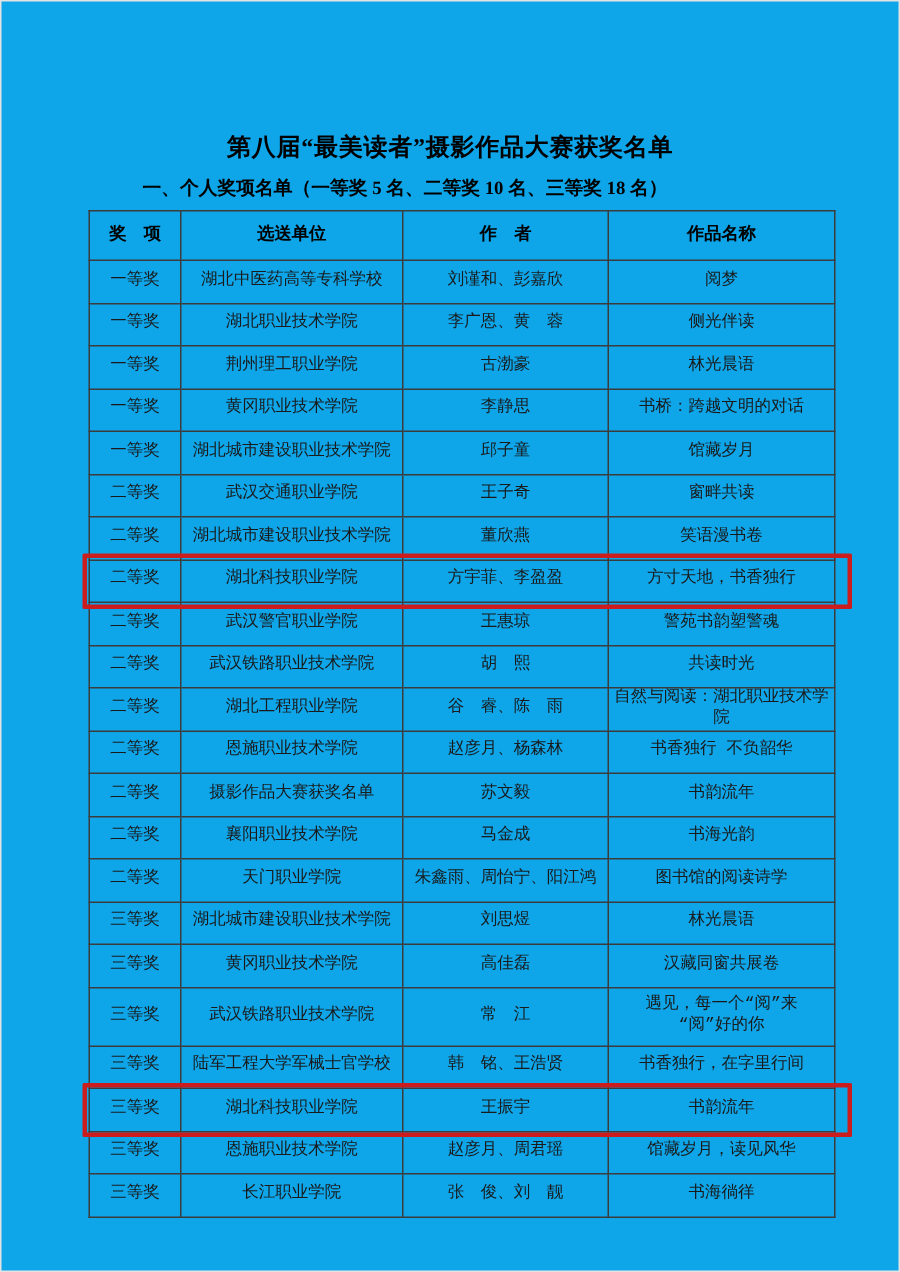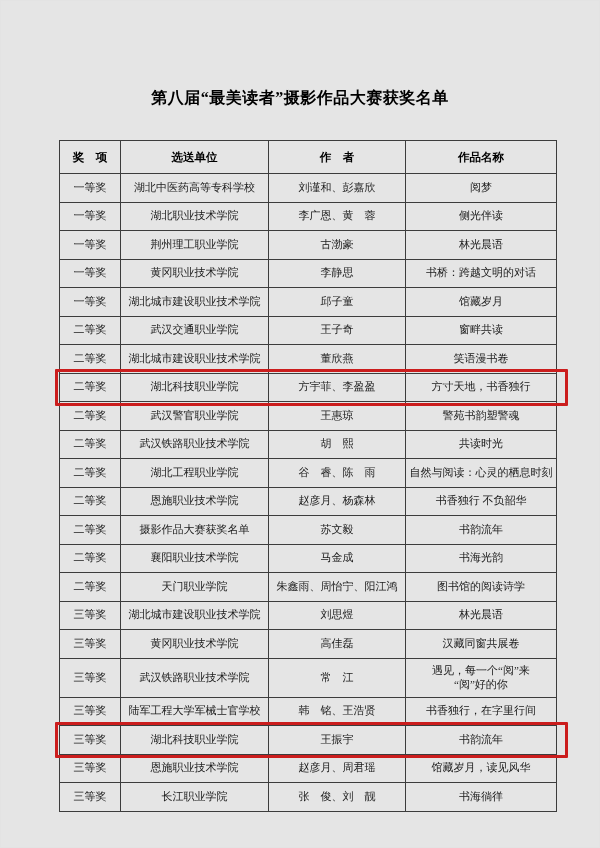--- a/index.html
+++ b/index.html
@@ -1,38 +1,38 @@
 <!DOCTYPE html>
 <html><head>
 <meta charset="utf-8">
 <style>
   html,body{margin:0;padding:0;background:#fff;}
   .page{
     position:relative;
     width:600px;height:848px;
-    background:#e5e5e5;
+    background:#0ea5e9;
     font-family:"Liberation Serif","DejaVu Serif",serif;
     color:#111;
     outline:1px solid #e3e3e3;
     outline-offset:-1px;
     overflow:hidden;
   }
   .doc-title{
     position:absolute;top:88px;left:0;right:0;
     margin:0;text-align:center;
     font-size:16px;font-weight:bold;color:#000;
     letter-spacing:0.5px;
   }
   .section-heading{
     position:absolute;top:117px;left:95px;
     margin:0;font-size:12.5px;font-weight:bold;color:#000;
   }
   table.awards{
     position:absolute;top:140px;left:59px;
-    width:497px;border-collapse:collapse;table-layout:fixed;
+    width:497px;border-collapse:collapse;table-layout:fixed;font-family:Liberation Mono, monospace;
   }
   table.awards col.c1{width:61px;}
   table.awards col.c2{width:148px;}
   table.awards col.c3{width:137px;}
   table.awards col.c4{width:151px;}
   table.awards th, table.awards td{
     border:1px solid #3c3c3c;
     text-align:center;vertical-align:middle;
     font-size:11px;line-height:1.25;
     padding:0 1px;
@@ -51,20 +51,21 @@
     border-radius:1px;
     pointer-events:none;
     box-sizing:border-box;
   }
 </style>
 </head>
 <body>
 
 <div class="page" id="page">
   <h1 class="doc-title">第八届“最美读者”摄影作品大赛获奖名单</h1>
+  <h2 class="section-heading">一、个人奖项名单（一等奖 5 名、二等奖 10 名、三等奖 18 名）</h2>
 
   <table class="awards">
     <colgroup>
       <col class="c1">
         <col class="c2">
         <col class="c3">
         <col class="c4">
     </colgroup>
     <thead>
       <tr>
@@ -132,21 +133,21 @@
         <tr>
           <td>二等奖</td>
           <td>武汉铁路职业技术学院</td>
           <td>胡　熙</td>
           <td class="work-cell">共读时光</td>
         </tr>
         <tr>
           <td>二等奖</td>
           <td>湖北工程职业学院</td>
           <td>谷　睿、陈　雨</td>
-          <td class="work-cell">自然与阅读：心灵的栖息时刻</td>
+          <td class="work-cell">自然与阅读：湖北职业技术学院</td>
         </tr>
         <tr>
           <td>二等奖</td>
           <td>恩施职业技术学院</td>
           <td>赵彦月、杨森林</td>
           <td class="work-cell">书香独行 不负韶华</td>
         </tr>
         <tr>
           <td>二等奖</td>
           <td>摄影作品大赛获奖名单</td>

